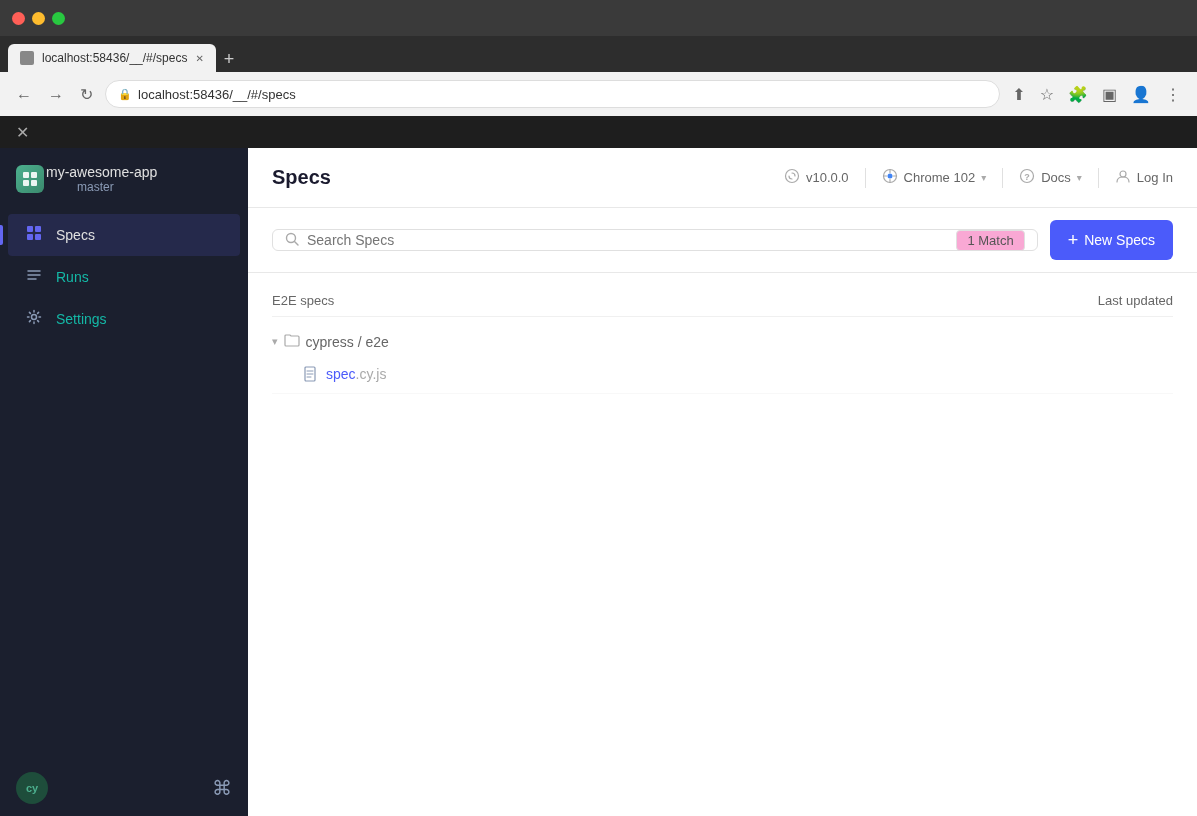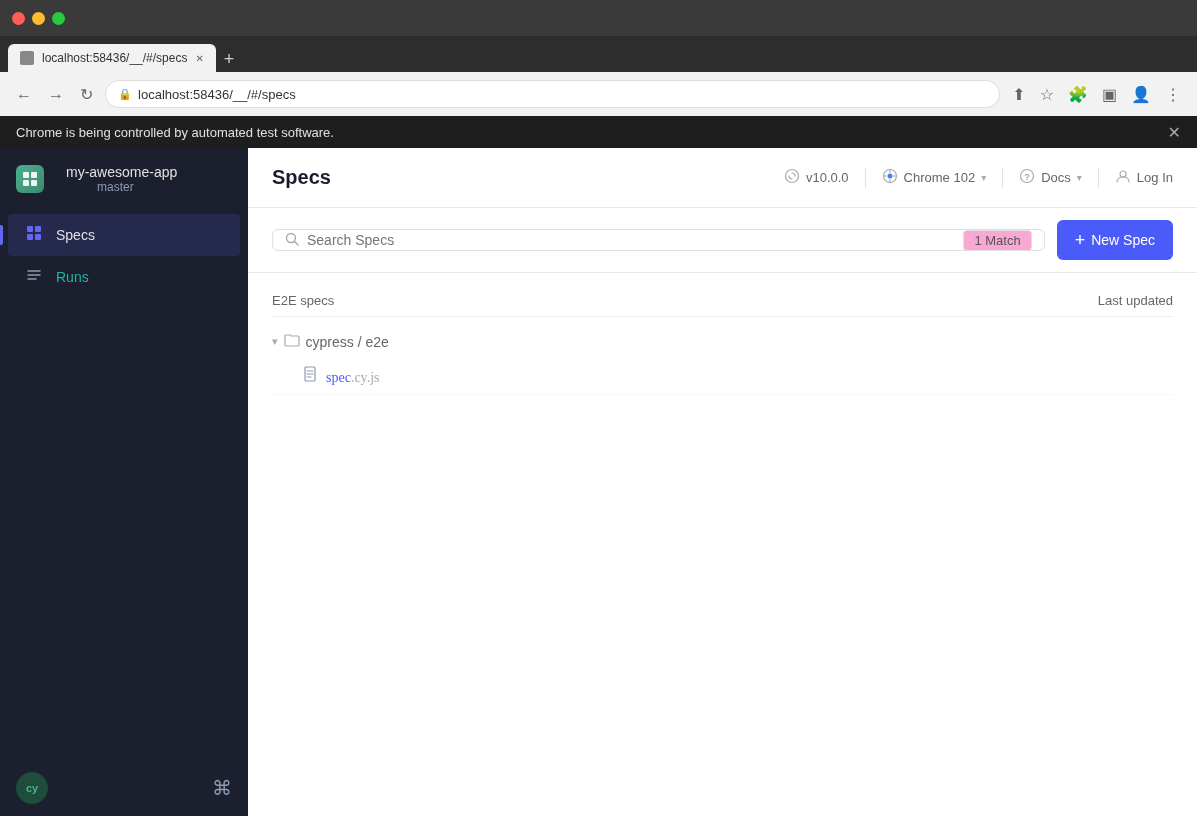--- a/index.html
+++ b/index.html
@@ -106,21 +106,21 @@
       background: #1b1f2e;
       display: flex;
       flex-direction: column;
       padding: 0;
       color: #e0e0e0;
     }
     .sidebar-header {
       display: flex;
       align-items: center;
       padding: 16px 16px 12px 16px;
-      gap: 22px;
+      gap: 2px;
     }
     .app-icon {
       width: 28px; height: 28px;
       background: linear-gradient(135deg, #4caf8e, #3b8a6e);
       border-radius: 6px;
       display: flex; align-items: center; justify-content: center;
       font-size: 12px; color: white; font-weight: bold;
     }
     .app-title-group { display: flex; flex-direction: column; }
     .app-name { font-size: 14px; color: #e0e0e0; font-weight: 500; }
@@ -271,25 +271,24 @@
       padding: 8px 0;
       color: #8a9ab5;
       font-size: 14px;
       cursor: pointer;
     }
     .folder-chevron { font-size: 11px; color: #aaa; }
     .folder-icon { font-size: 14px; }
     .folder-name { color: #666; }
 
     .spec-row {
-      display: flex; align-items: flex-end;
+      display: flex; align-items: flex-start;
       padding: 8px 0 8px 32px;
       border-bottom: 1px solid #f8f8f8;
       cursor: pointer;
-      font-family: Liberation Serif, serif;
     }
     .spec-file-icon { font-size: 14px; color: #8a9ab5; margin-right: 8px; }
     .spec-name-blue { color: #4b5bfa; font-size: 14px; font-weight: 500; }
     .spec-ext { color: #aaa; font-size: 14px; }
   </style>
 </head>
 <body>
 
 <div class="browser-titlebar">
   <div class="traffic-lights">
@@ -320,21 +319,20 @@
     <button class="toolbar-icon-btn">⬆</button>
     <button class="toolbar-icon-btn">☆</button>
     <button class="toolbar-icon-btn">🧩</button>
     <button class="toolbar-icon-btn">▣</button>
     <button class="toolbar-icon-btn">👤</button>
     <button class="toolbar-icon-btn">⋮</button>
   </div>
 </div>
 
 <div class="automation-banner">
-  <span>Chrome is being controlled by automated test software.</span>
   <span class="banner-close">✕</span>
 </div>
 
 <div class="app-container">
 
   <div class="sidebar">
     <div class="sidebar-header">
       <div class="app-icon">
         <svg width="18" height="18" viewBox="0 0 18 18" fill="none">
           <rect x="2" y="2" width="6" height="6" rx="1" fill="white" opacity="0.9"></rect>
@@ -363,20 +361,29 @@
       </div>
       <div class="nav-item">
         <span class="nav-icon">
           <svg width="18" height="18" viewBox="0 0 18 18" fill="none">
             <line x1="3" y1="5" x2="15" y2="5" stroke="#8a9ab5" stroke-width="1.5" stroke-linecap="round"></line>
             <line x1="3" y1="9" x2="15" y2="9" stroke="#8a9ab5" stroke-width="1.5" stroke-linecap="round"></line>
             <line x1="3" y1="13" x2="11" y2="13" stroke="#8a9ab5" stroke-width="1.5" stroke-linecap="round"></line>
           </svg>
         </span>
         <span>Runs</span>
+      </div>
+      <div class="nav-item">
+        <span class="nav-icon">
+          <svg width="18" height="18" viewBox="0 0 18 18" fill="none">
+            <circle cx="9" cy="9" r="2.5" stroke="#8a9ab5" stroke-width="1.5"></circle>
+            <path d="M9 2.5V4M9 14v1.5M2.5 9H4M14 9h1.5M4.4 4.4l1 1M12.6 12.6l1 1M4.4 13.6l1-1M12.6 5.4l1-1" stroke="#8a9ab5" stroke-width="1.5" stroke-linecap="round"></path>
+          </svg>
+        </span>
+        <span>Settings</span>
       </div>
     </div>
 
     <div class="sidebar-footer">
       <div class="cy-logo">
         <span style="font-size:11px;font-weight:bold;color:#4caf8e;">cy</span>
       </div>
       <span class="kbd-icon" style="font-size:20px;">⌘</span>
     </div>
   </div>
@@ -437,21 +444,21 @@
           <svg width="14" height="14" viewBox="0 0 14 14" fill="none">
             <circle cx="6" cy="6" r="4.5" stroke="#aaa" stroke-width="1.4"></circle>
             <line x1="9.5" y1="9.5" x2="13" y2="13" stroke="#aaa" stroke-width="1.4" stroke-linecap="round"></line>
           </svg>
         </span>
         <input class="search-input" type="text" placeholder="Search Specs" style="">
         <span class="match-badge">1 Match</span>
       </div>
       <button class="new-spec-btn">
         <span style="font-size:18px;font-weight:300;">+</span>
-        <span>New Spec</span>
+        <span>New Specs</span>
       </button>
     </div>
 
     <div class="specs-area">
       <div class="specs-table-header">
         <span class="specs-col-label">E2E specs</span>
         <span class="specs-col-label">Last updated</span>
       </div>
 
       <div class="folder-row">

